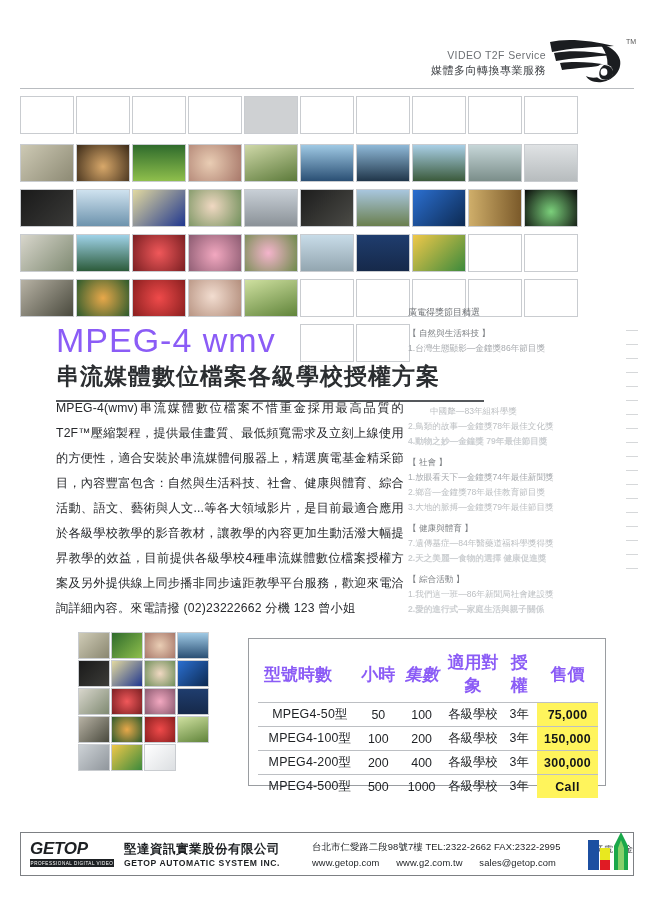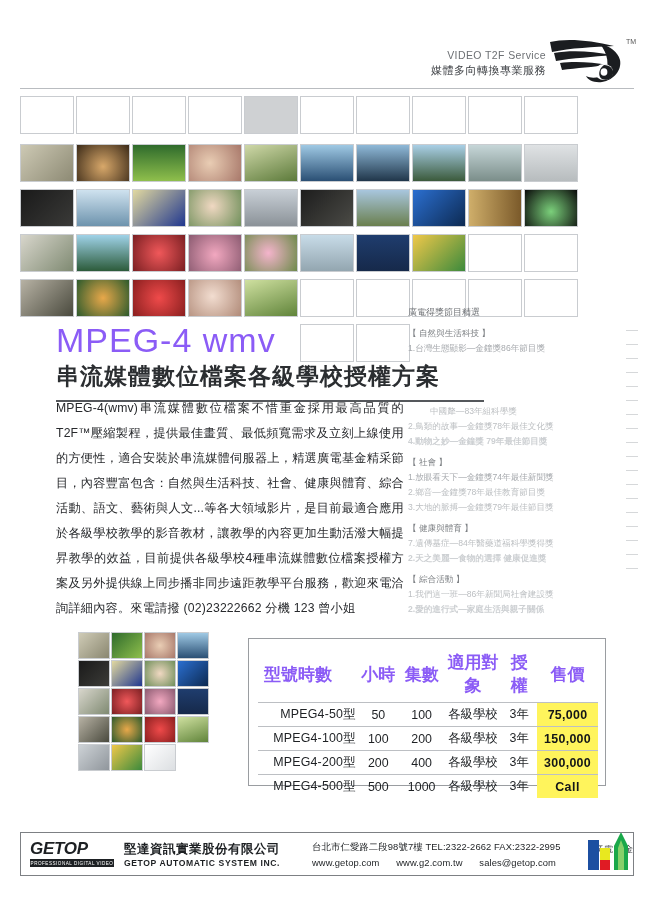--- a/index.html
+++ b/index.html
@@ -220,21 +220,21 @@
     text-align: center;
     color: #8b5cf6;
   }
   .price-table td {
     padding: 3px 2px;
     text-align: center;
     font-size: 12.4px;
     border-top: 1px solid #bcbfc3;
   }
   .price-table td.model {
-    text-align: right;
+    text-align: center;
     padding-left: 6px;
     letter-spacing: 0.2px;
   }
   .price-table td.price {
     background: #fff45c;
     font-weight: bold;
     color: #131518;
     letter-spacing: 0.3px;
   }
   .price-table td.price.call {
@@ -572,21 +572,21 @@
     <div class="mcell" style="left:33px;top:112px;background:linear-gradient(135deg,#f0c84a,#3c8a3c);"></div>
     <div class="mcell" style="left:66px;top:112px;background:linear-gradient(135deg,#ffffff,#dcdfe2);"></div>
   </div>
 
   <div class="price-panel"></div>
   <table class="price-table">
     <thead>
       <tr>
         <th style="width:105px;text-align:left;padding-left:6px;">型號時數</th>
         <th style="width:42px;">小時</th>
-        <th style="width:46px;">集數</th>
+        <th style="width:46px;font-style:italic;">集數</th>
         <th style="width:64px;">適用對象</th>
         <th style="width:36px;">授權</th>
         <th style="width:60px;">售價</th>
       </tr>
     </thead>
     <tbody>
       <tr>
         <td class="model">MPEG4-50型</td>
         <td>50</td>
         <td>100</td>

